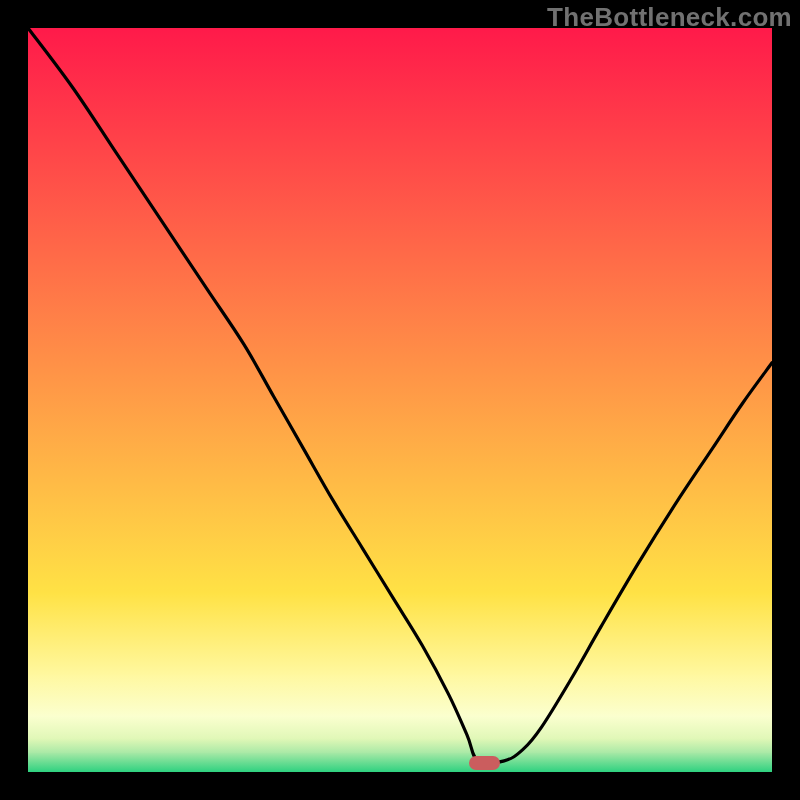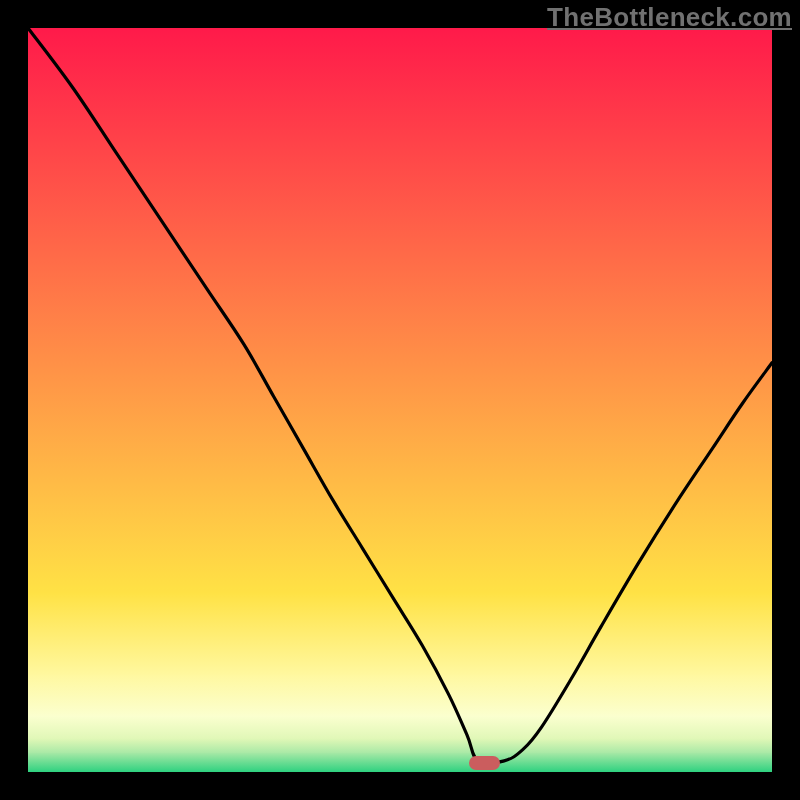--- a/index.html
+++ b/index.html
@@ -19,21 +19,20 @@
   }
   .watermark {
     position: absolute;
     top: 2px;
     right: 8px;
     color: #717171;
     font-size: 26px;
     font-weight: 600;
     letter-spacing: 0.3px;
     z-index: 20;
-    text-decoration: underline;
   }
   .plot {
     position: absolute;
     left: 28px;
     top: 28px;
     width: 744px;
     height: 744px;
     overflow: hidden;
   }
   .bgstack {

